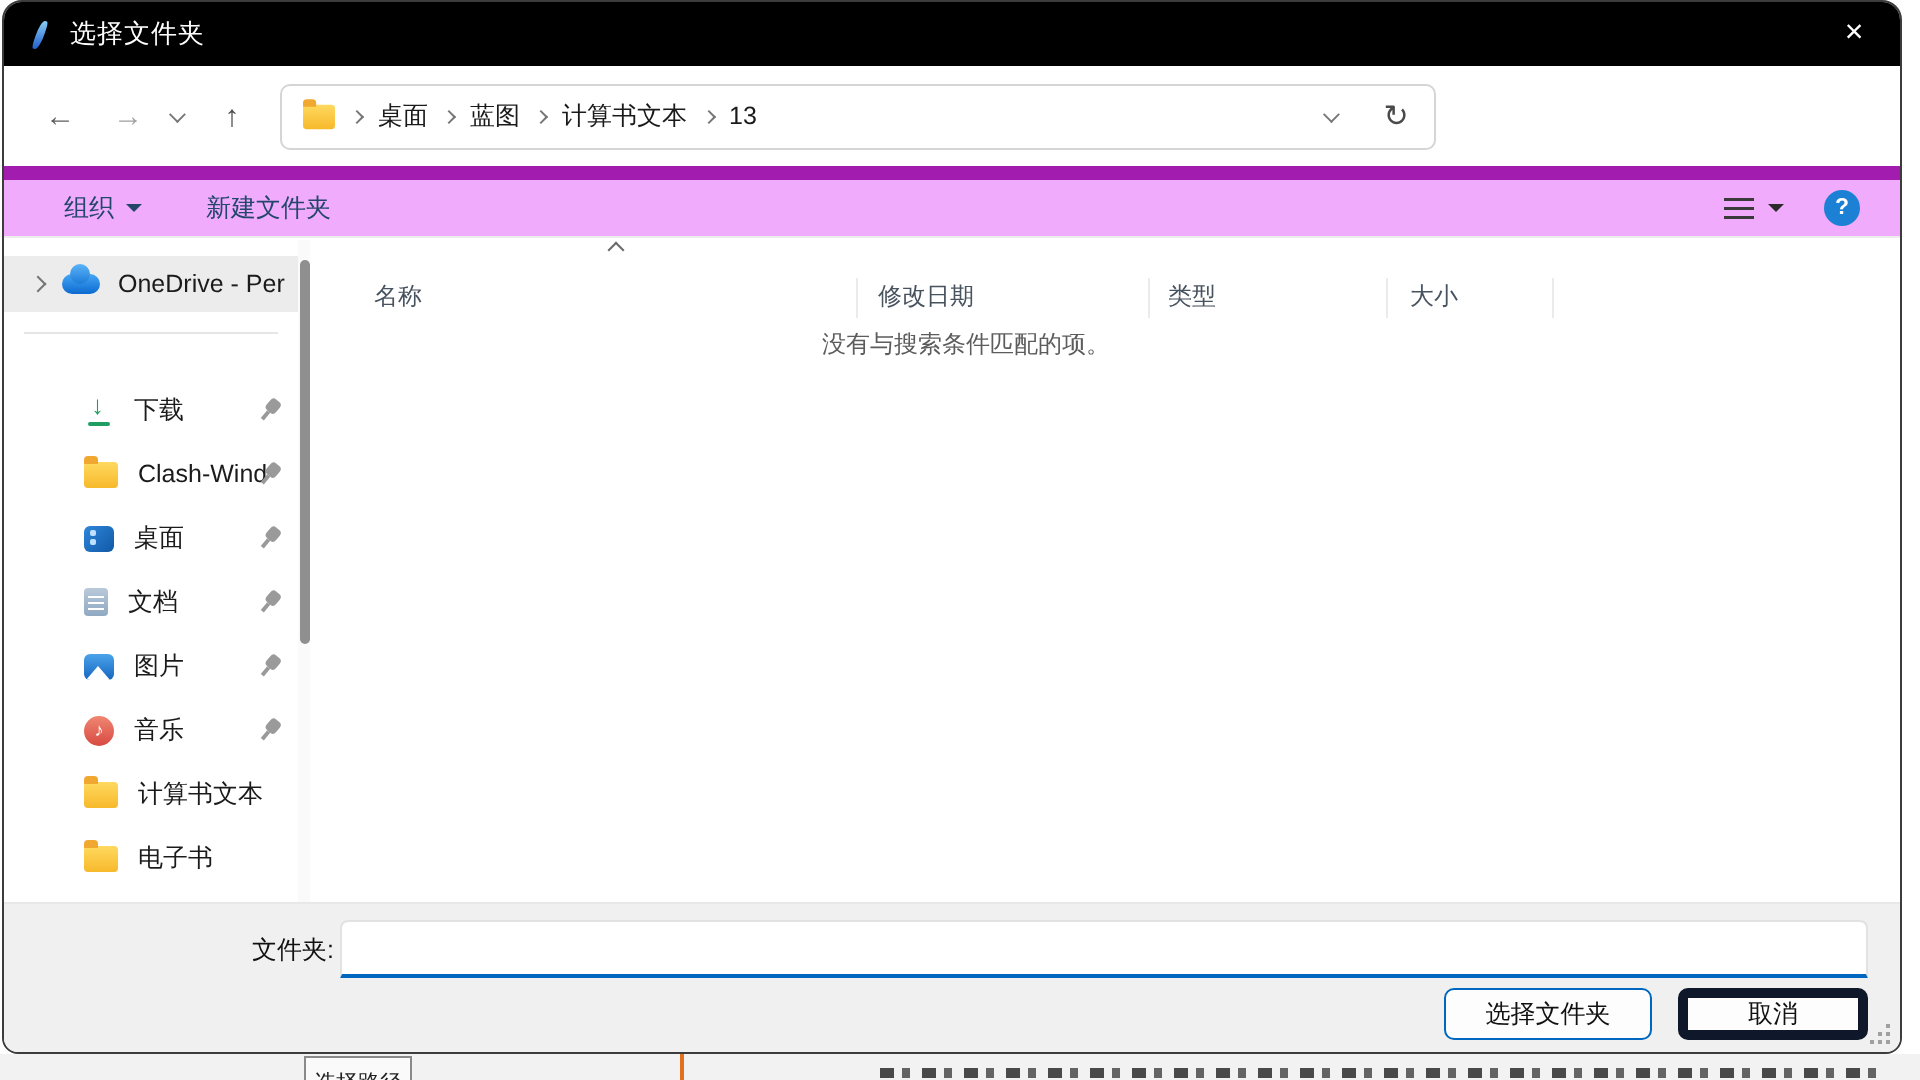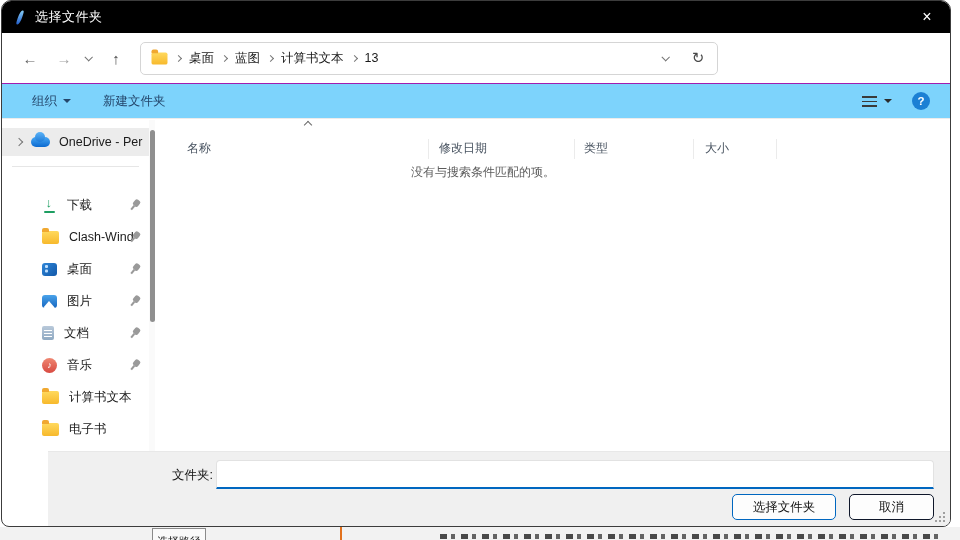--- a/index.html
+++ b/index.html
@@ -55,22 +55,22 @@
   .search-input { flex:1; border:none; outline:none; font-size:12.5px; color:#333; background:transparent;
     font-family:inherit; min-width:0; }
   .search-input::placeholder { color:#767676; }
   .ic-search { width:13px; height:13px; position:relative; flex:none; }
   .ic-search::before { content:""; position:absolute; left:0; top:0; width:8px; height:8px;
     border:1.4px solid #5a5a5a; border-radius:50%; }
   .ic-search::after { content:""; position:absolute; left:9px; top:9px; width:5px; height:1.4px;
     background:#5a5a5a; transform:rotate(45deg); transform-origin:left center; }
 
   
-  .toolbar { position:absolute; top:82px; left:0; right:0; height:36px; background:#7dd3fc;
-    border-top:1px solid #a21caf; border-bottom:1px solid #ececec; display:flex; align-items:center;
+  .toolbar { position:absolute; top:82px; left:0; right:0; height:36px; background:#f0abfc;
+    border-top:7px solid #a21caf; border-bottom:1px solid #ececec; display:flex; align-items:center;
     color:#24466b; font-size:12.5px; }
   .tb-organize { margin-left:30px; display:flex; align-items:center; gap:6px; }
   .caret-solid { width:0; height:0; border-left:4px solid transparent; border-right:4px solid transparent;
     border-top:4.5px solid #24466b; }
   .tb-newfolder { margin-left:32px;text-align:center; }
   .tb-right { margin-left:auto; display:flex; align-items:center; }
   .view-btn { display:flex; align-items:center; gap:7px; margin-right:20px; }
   .ic-lines { width:15px; height:11px;
     background:repeating-linear-gradient(#3a3a3a 0 1.6px,transparent 1.6px 4.5px); }
   .caret-dark { border-top-color:#2b2b2b; }
@@ -136,30 +136,30 @@
   .col { height:20px; display:flex; align-items:center; border-right:1px solid #ebebeb;margin-top:30px; }
   .col-name { width:280px; padding-left:38px; }
   .col-date { width:146px; padding-left:10px; }
   .col-type { width:119px; padding-left:9px; }
   .col-size { width:83px; padding-left:11px; }
   .sort-caret { position:absolute; left:156px; top:2px; border-color:#6a6a6a; }
   .empty-msg { position:absolute; left:262px; top:44px; font-size:12px; color:#5c5c5c; }
 
   
   .footer { position:absolute; left:0; right:0; bottom:0; height:75px; background:#f0f0f0;
-    border-top:1px solid #e8e8e8;margin-left:46px; }
+    border-top:1px solid #e8e8e8; }
   .folder-label { position:absolute; left:124px; top:15px; font-size:12.5px; color:#111; }
   .folder-input { position:absolute; left:168px; right:16px; top:8px; height:29px; background:#fff;
     border:1px solid #e2e2e2; border-bottom:2px solid #0067c0; border-radius:4px 4px 0 0;
     font-size:13px; padding:0 8px; outline:none; font-family:inherit; }
   .footer-buttons { position:absolute; right:16px; top:42px; display:flex; gap:13px; }
   .btn { height:26px; border-radius:5px; background:#fdfdfd; font-size:12.5px; color:#111;
     display:flex; align-items:center; justify-content:center; font-family:inherit; }
   .btn-primary { width:104px; border:1px solid #0067c0; }
-  .btn-cancel { width:85px; border:1px solid #0f172a; }
+  .btn-cancel { width:95px; border:5px solid #0f172a; }
   .grip { position:absolute; right:5px; bottom:4px; width:11px; height:11px; }
   .grip::before { content:""; position:absolute; right:0; bottom:0; width:2px; height:2px; background:#a0a0a0;
     box-shadow:-4px 0 #a0a0a0, 0 -4px #a0a0a0, -8px 0 #a0a0a0, -4px -4px #a0a0a0, 0 -8px #a0a0a0; }
 </style>
 </head>
 <body>
 
 <div class="bg-strip">
   <div class="bg-fragment-box">
     <span>选择路径</span>
@@ -238,27 +238,27 @@
           <span class="ic-folder"></span>
           <span class="label">Clash-Wind</span>
           <span class="ic-pin"></span>
         </div>
         <div class="sb-item">
           <span class="ic-desktop"></span>
           <span class="label">桌面</span>
           <span class="ic-pin"></span>
         </div>
         <div class="sb-item">
+          <span class="ic-doc"></span>
+          <span class="label">文档</span>
+          <span class="ic-pin"></span>
+        </div>
+        <div class="sb-item">
           <span class="ic-pic"></span>
           <span class="label">图片</span>
-          <span class="ic-pin"></span>
-        </div>
-        <div class="sb-item">
-          <span class="ic-doc"></span>
-          <span class="label">文档</span>
           <span class="ic-pin"></span>
         </div>
         <div class="sb-item">
           <span class="ic-music">
               <span>♪</span>
             </span>
           <span class="label">音乐</span>
           <span class="ic-pin"></span>
         </div>
         <div class="sb-item">

